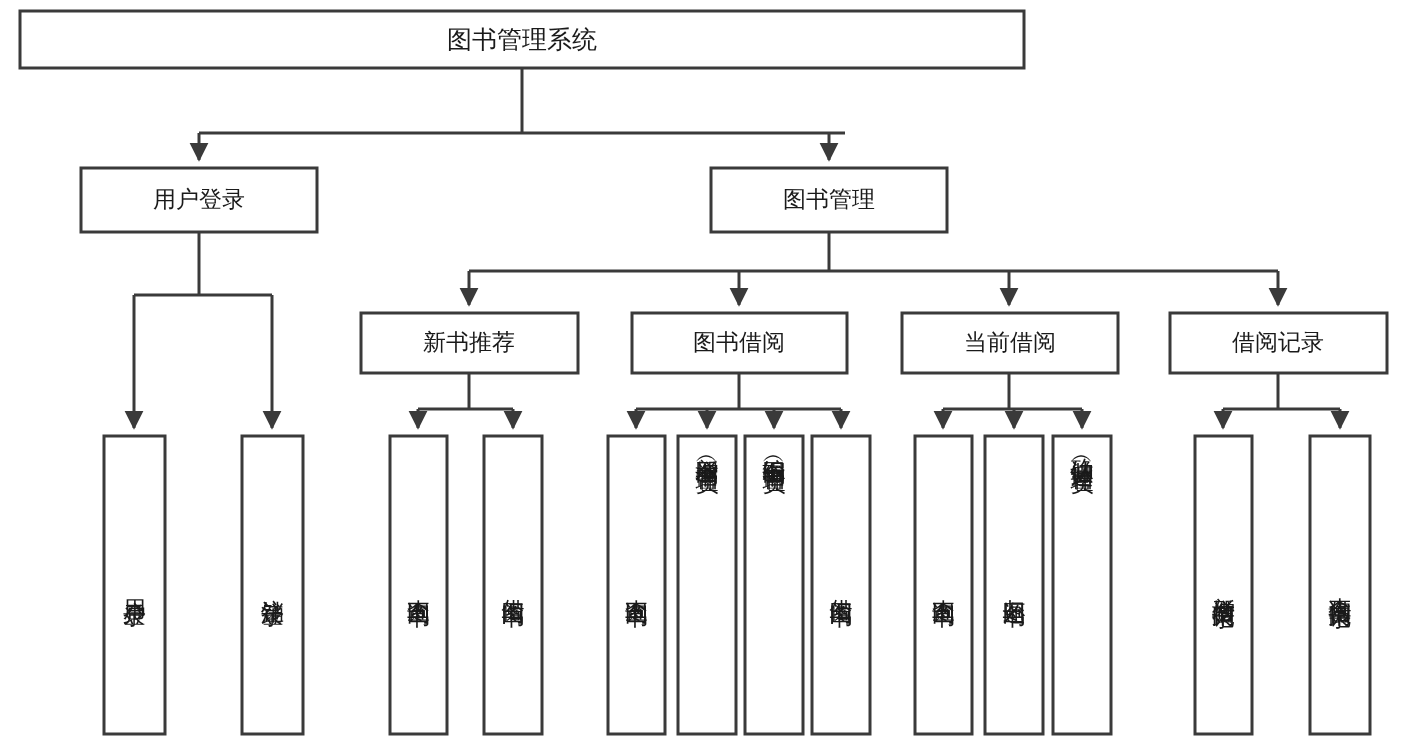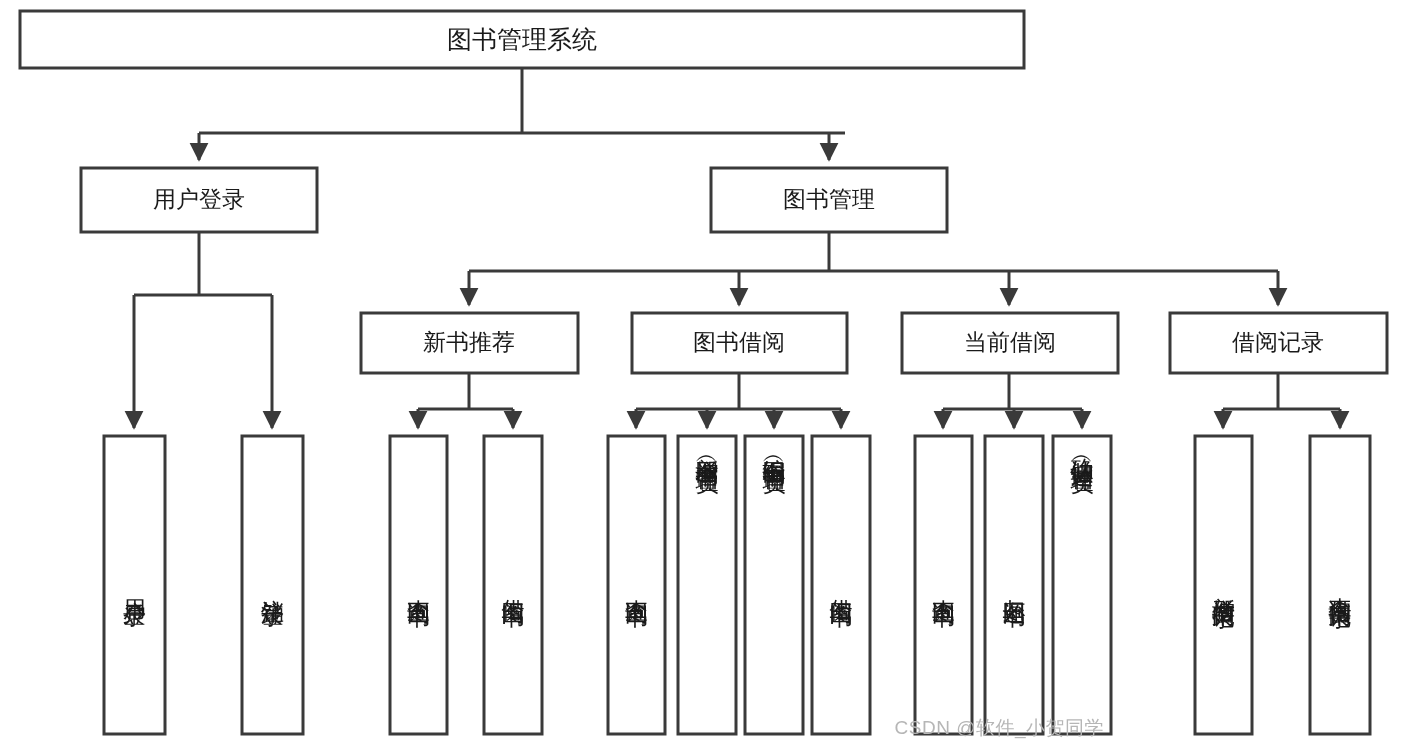--- a/index.html
+++ b/index.html
@@ -188,14 +188,13 @@
   <div class="leaf-box" style="left:1053px;top:436px;width:58px;height:298px;align-items:flex-start;">
     <span class="leaf-label" style="margin-top:4px;">确认归还（管理员）</span>
   </div>
   <div class="leaf-box" style="left:1195px;top:436px;width:57px;height:298px;">
     <span class="leaf-label">新增借阅记录</span>
   </div>
   <div class="leaf-box" style="left:1310px;top:436px;width:60px;height:298px;">
     <span class="leaf-label">查询借阅记录</span>
   </div>
 
-  <div id="watermark">CSDN @软件_小贺同学</div>
 </div>
 
 </body></html>

